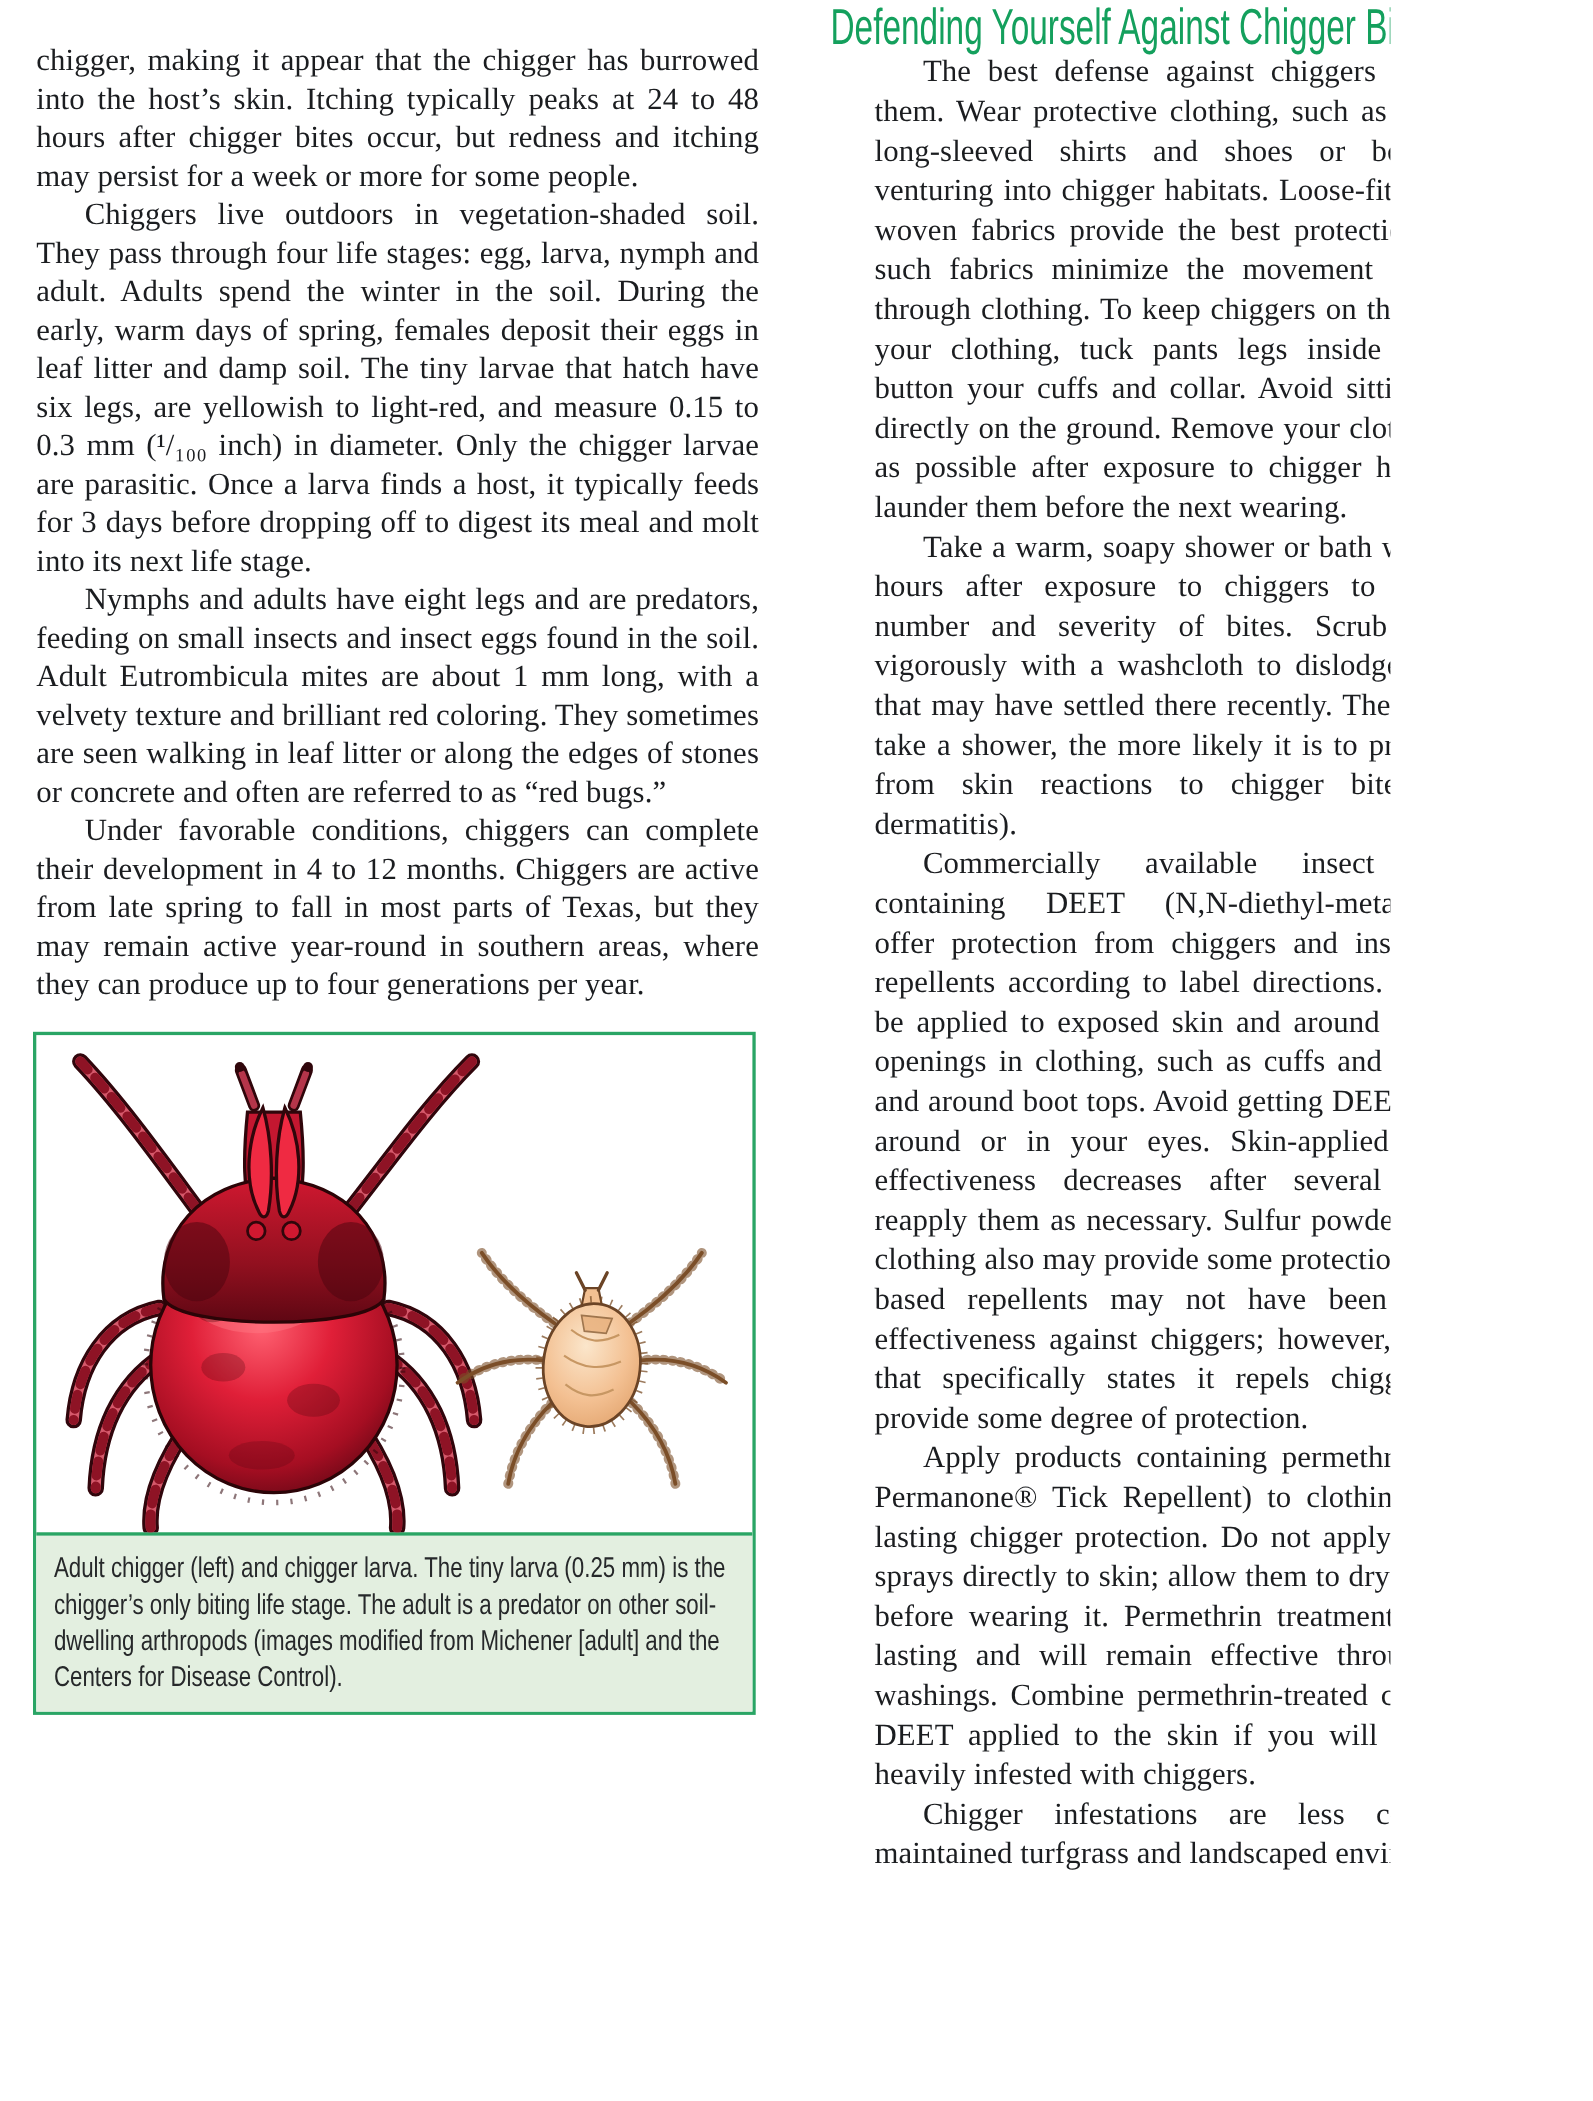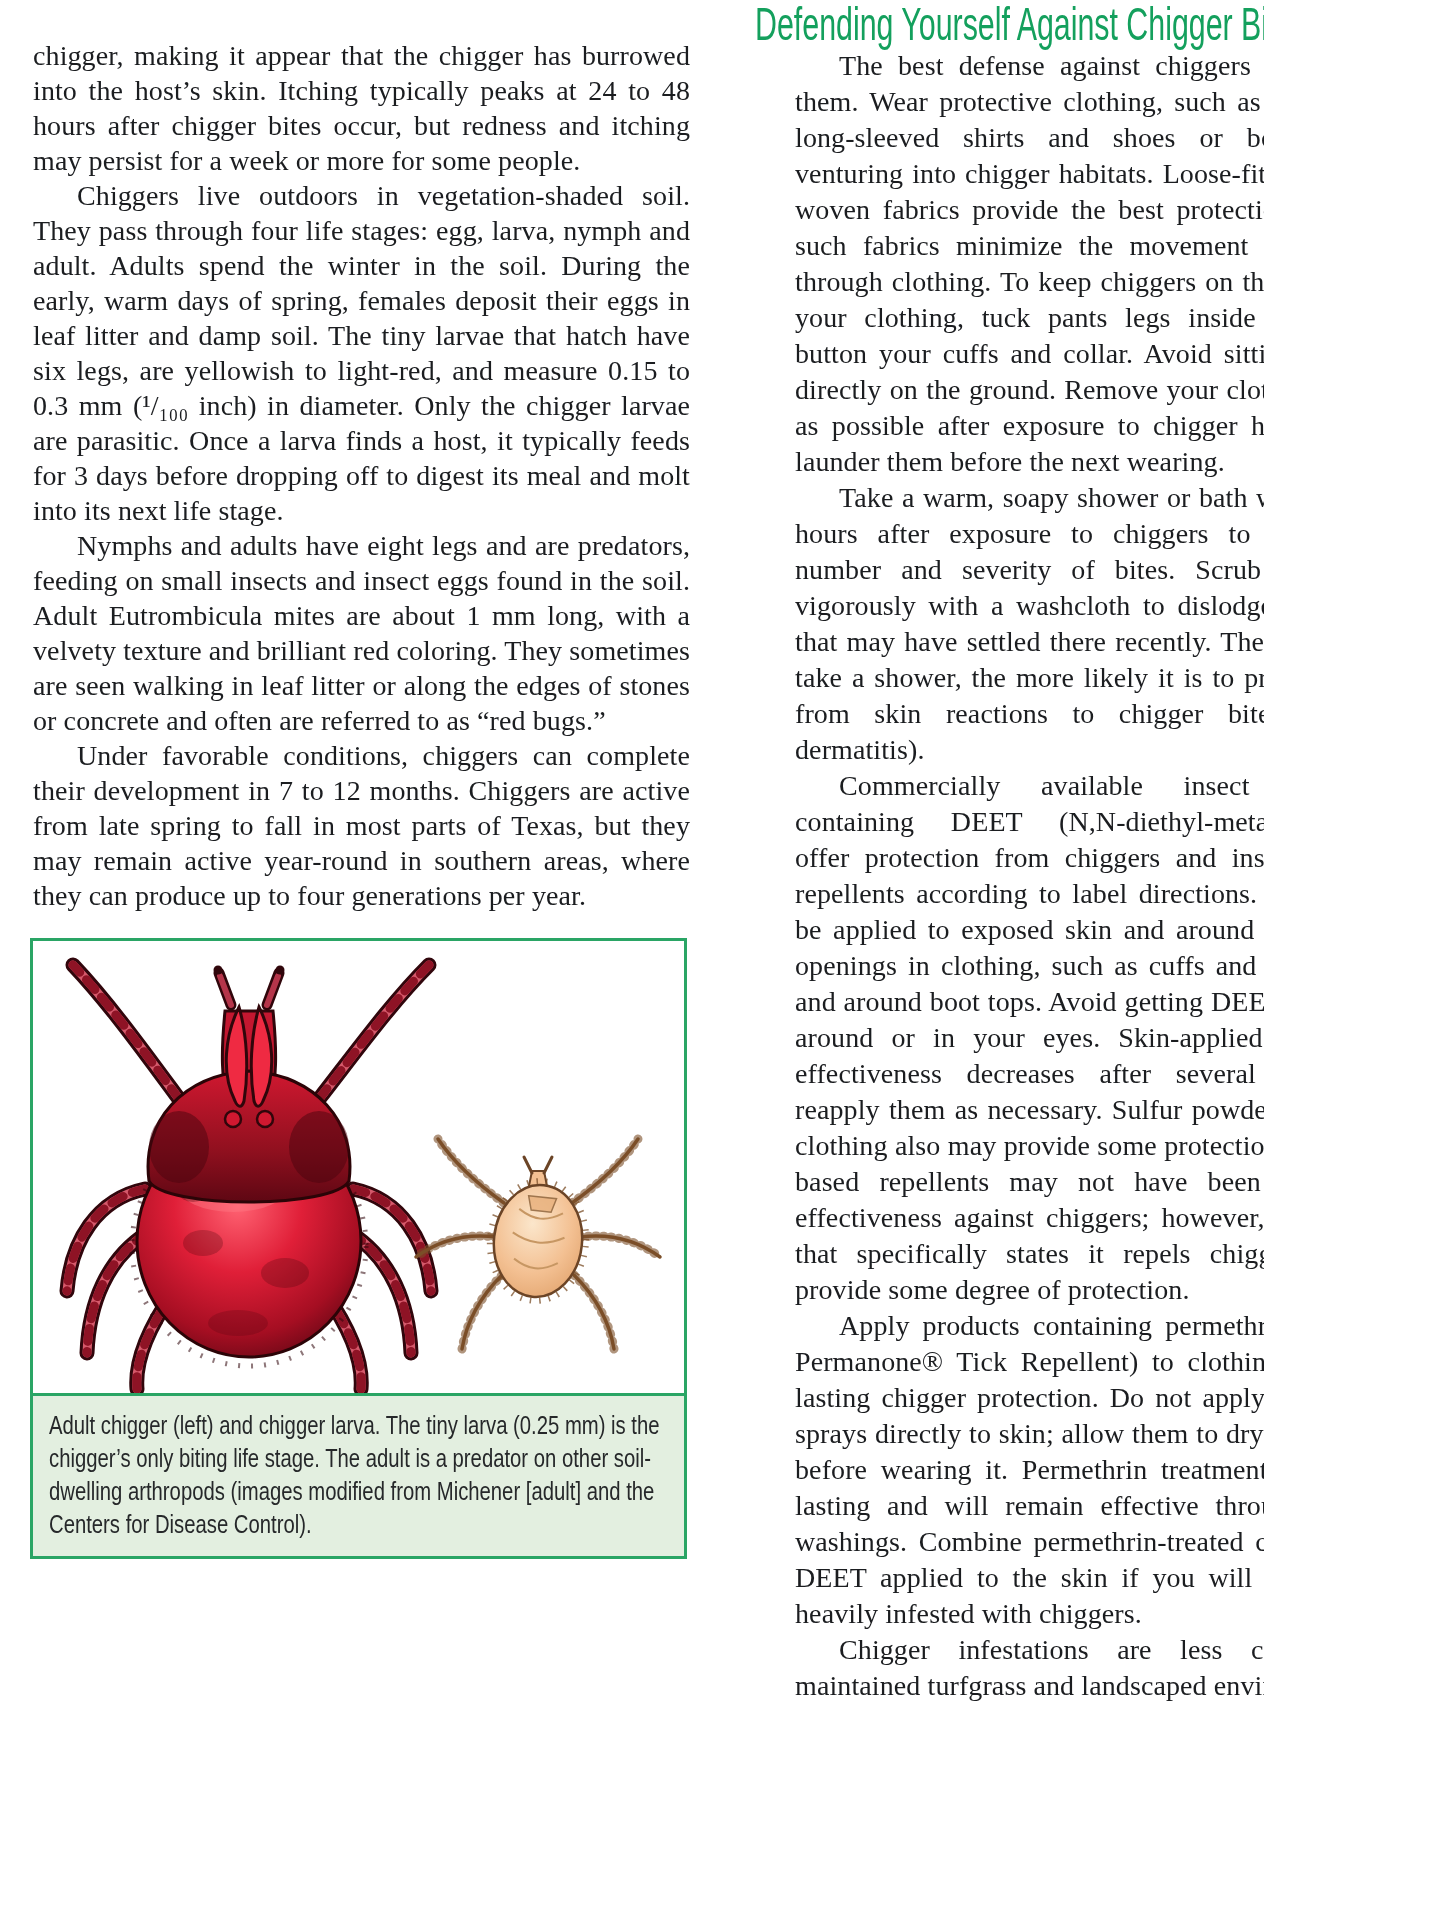--- a/index.html
+++ b/index.html
@@ -65,21 +65,21 @@
 
   <div class="col col-left">
 
     <p class="body nofirst" style="margin-top:38px">chigger, making it appear that the chigger has burrowed into the host’s skin. Itching typically peaks at 24 to 48 hours after chigger bites occur, but redness and itching may persist for a week or more for some people.</p>
 
 
     <p class="body">Chiggers live outdoors in vegetation-shaded soil. They pass through four life stages: egg, larva, nymph and adult. Adults spend the winter in the soil. During the early, warm days of spring, females deposit their eggs in leaf litter and damp soil. The tiny larvae that hatch have six legs, are yellowish to light-red, and measure 0.15 to 0.3 mm (¹/₁₀₀ inch) in diameter. Only the chigger larvae are parasitic. Once a larva finds a host, it typically feeds for 3 days before dropping off to digest its meal and molt into its next life stage.</p>
 
     <p class="body"><span>Nymphs and adults have eight legs and are predators, feeding on small insects and insect eggs found in the soil. Adult </span><span class="ital">Eutrombicula</span><span> mites are about 1 mm long, with a velvety texture and brilliant red coloring. They sometimes are seen walking in leaf litter or along the edges of stones or concrete and often are referred to as “red bugs.”</span></p>
 
-    <p class="body">Under favorable conditions, chiggers can complete their development in 7 to 12 months. Chiggers are active from late spring to fall in most parts of Texas, but they may remain active year-round in southern areas, where they can produce up to four generations per year.</p>
+    <p class="body">Under favorable conditions, chiggers can complete their development in 4 to 12 months. Chiggers are active from late spring to fall in most parts of Texas, but they may remain active year-round in southern areas, where they can produce up to four generations per year.</p>
 
     <figure class="figbox">
       <div class="fig-art">
         <svg width="651" height="452" viewBox="0 0 651 452" xmlns="http://www.w3.org/2000/svg">
           <defs>
             <radialGradient id="gA" cx="45%" cy="35%" r="75%">
               <stop offset="0%" stop-color="#ff6272"></stop>
               <stop offset="38%" stop-color="#e01f38"></stop>
               <stop offset="74%" stop-color="#a50e22"></stop>
               <stop offset="100%" stop-color="#560612"></stop>

